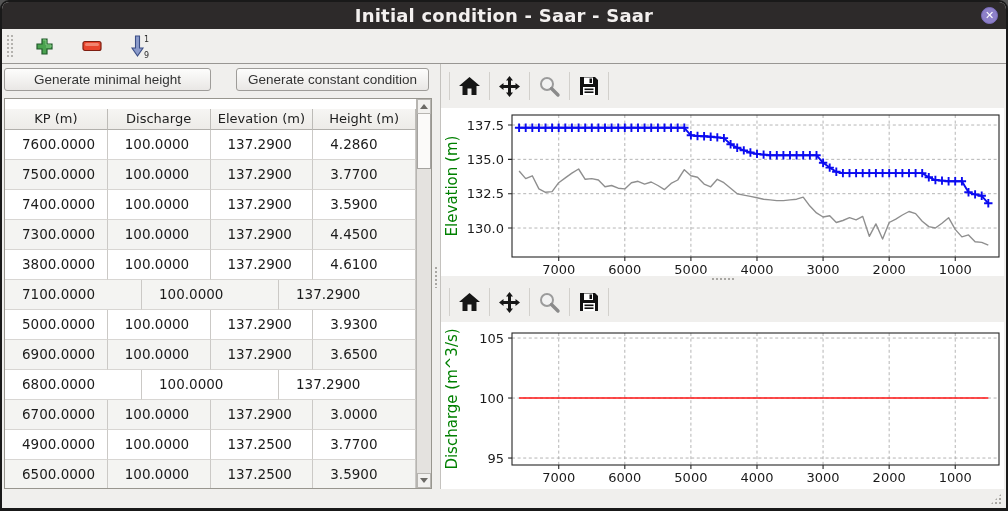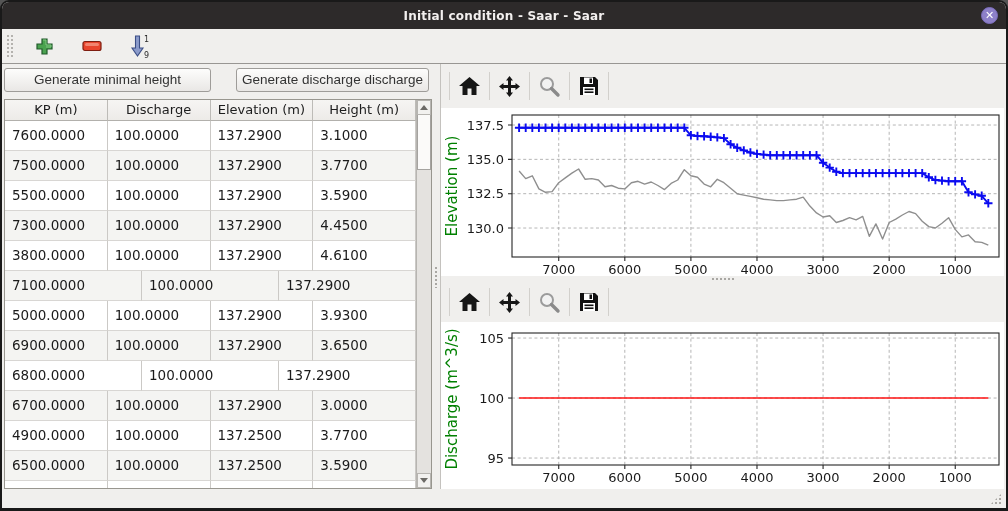--- a/index.html
+++ b/index.html
@@ -1,48 +1,48 @@
 <!DOCTYPE html>
 <html><head>
 <meta charset="utf-8">
 <style>
   * { box-sizing: border-box; margin: 0; padding: 0; }
   body { width: 1008px; height: 511px; font-family: "DejaVu Sans", "Liberation Sans", sans-serif; background:#555; }
   .window { width:1008px; height:511px; background:#f0efed; border:2px solid #191919; border-bottom-width:3px;
             border-radius:9px 9px 0 0; overflow:hidden; display:flex; flex-direction:column; position:relative; }
   
   .titlebar { height:27px; background:#2d2a2a; display:flex; align-items:center; justify-content:center; position:relative; flex:0 0 auto; }
-  .titlebar .title { color:#f3f0ef; font-size:12px; font-weight:bold; letter-spacing:.2px; }
+  .titlebar .title { color:#f3f0ef; font-size:18px; font-weight:bold; letter-spacing:.2px; }
   .close-btn { position:absolute; right:8px; top:5px; width:17px; height:17px; border-radius:50%;
                background:#8d80c8; border:1px solid #7a6cba; color:#fff; font-size:11px; line-height:15px;
                text-align:center; cursor:pointer; }
   
   .main-toolbar { height:35px; flex:0 0 auto; display:flex; align-items:center; padding-left:4px;
                   border-bottom:1px solid #989693; background:#f0efed; }
   .grip-v { width:7px; height:24px; margin-right:22px;
             background-image:radial-gradient(circle, #b4b2ae 1px, transparent 1.4px);
             background-size:4px 4px; }
   .tb-icon { margin-right:28px; display:flex; align-items:center; }
   
   .content { flex:1 1 auto; display:flex; min-height:0; }
   .left-panel { width:430px; flex:0 0 auto; padding:4px 0 0 2px; display:flex; flex-direction:column; }
   .btn-row { display:flex; gap:25px; height:24px; margin-bottom:7px; padding-right:3px; }
   .push-btn { flex:1 1 auto; background:linear-gradient(#fdfdfc,#e9e7e5); border:1px solid #9e9c99; border-radius:3px;
               font-size:13.5px; color:#333; text-align:center; line-height:21px; cursor:pointer; }
   .push-btn:first-child { flex:0 0 207px; }
   
   .table-area { position:relative; flex:1 1 auto; border:1px solid #98968f; background:#fff; overflow:hidden; }
-  .grid { margin-right:15px; height:100%; overflow:hidden; }
+  .grid { margin-right:15px; height:100%; overflow:hidden;margin-top:10px; }
   .thead { display:flex; height:21px; }
   .th { flex:1 1 0; background:linear-gradient(#f6f5f3,#edebe8); border-right:1px solid #bdbbb7; border-bottom:1px solid #b2b0ac;
         font-size:13px; color:#1d1d1d; text-align:center; line-height:20px; }
   .tr { display:flex; height:30px; }
   .tr:nth-child(even) .td { background:#f4f4f2; }
   .td { flex:1 1 0; border-right:1px solid #cbc9c6; border-bottom:1px solid #d8d6d3; background:#fff;
-        font-size:13.5px; color:#1b1b1b; padding-left:7px; line-height:29px; white-space:nowrap; overflow:hidden; }
+        font-size:13.5px; color:#1b1b1b; padding-left:17px; line-height:29px; white-space:nowrap; overflow:hidden; }
   .partial-row { height:9px; background:#fff; display:flex; }
   .partial-row span { flex:1 1 0; border-right:1px solid #cbc9c6; }
   
   .vscroll { position:absolute; top:0; right:0; width:15px; height:100%; background:#e4e2df; border-left:1px solid #b7b5b1; display:flex; flex-direction:column; }
   .sb-btn { height:15px; background:#f2f1ef; border:1px solid #b7b5b1; display:flex; align-items:center; justify-content:center; flex:0 0 auto; }
   .sb-up-arrow { width:0;height:0;border-left:4px solid transparent;border-right:4px solid transparent;border-bottom:5px solid #6c6a66; }
   .sb-down-arrow { width:0;height:0;border-left:4px solid transparent;border-right:4px solid transparent;border-top:5px solid #6c6a66; }
   .sb-track { flex:1 1 auto; position:relative; }
   .sb-thumb { position:absolute; top:0; left:0; right:0; height:55px; background:#fbfaf9; border:1px solid #a5a3a0; border-top:none; }
   
@@ -96,45 +96,45 @@
         <text x="14" y="24" font-size="8" fill="#2c2c2c" font-family="DejaVu Sans, sans-serif">9</text>
       </svg>
     </div>
   </div>
 
   <div class="content">
 
     <div class="left-panel">
       <div class="btn-row">
         <button class="push-btn">Generate minimal height</button>
-        <button class="push-btn">Generate discharge discharge</button>
+        <button class="push-btn">Generate constant condition</button>
       </div>
       <div class="table-area">
         <div class="grid">
           <div class="thead">
               <div class="th">KP (m)</div>
               <div class="th">Discharge (m³/s)</div>
               <div class="th">Elevation (m)</div>
               <div class="th">Height (m)</div>
             </div>
           <div>
               <div class="tr">
                 <div class="td">7600.0000</div>
                 <div class="td">100.0000</div>
                 <div class="td">137.2900</div>
-                <div class="td">3.1000</div>
+                <div class="td">4.2860</div>
               </div>
               <div class="tr">
                 <div class="td">7500.0000</div>
                 <div class="td">100.0000</div>
                 <div class="td">137.2900</div>
                 <div class="td">3.7700</div>
               </div>
               <div class="tr">
-                <div class="td">5500.0000</div>
+                <div class="td">7400.0000</div>
                 <div class="td">100.0000</div>
                 <div class="td">137.2900</div>
                 <div class="td">3.5900</div>
               </div>
               <div class="tr">
                 <div class="td">7300.0000</div>
                 <div class="td">100.0000</div>
                 <div class="td">137.2900</div>
                 <div class="td">4.4500</div>
               </div>

